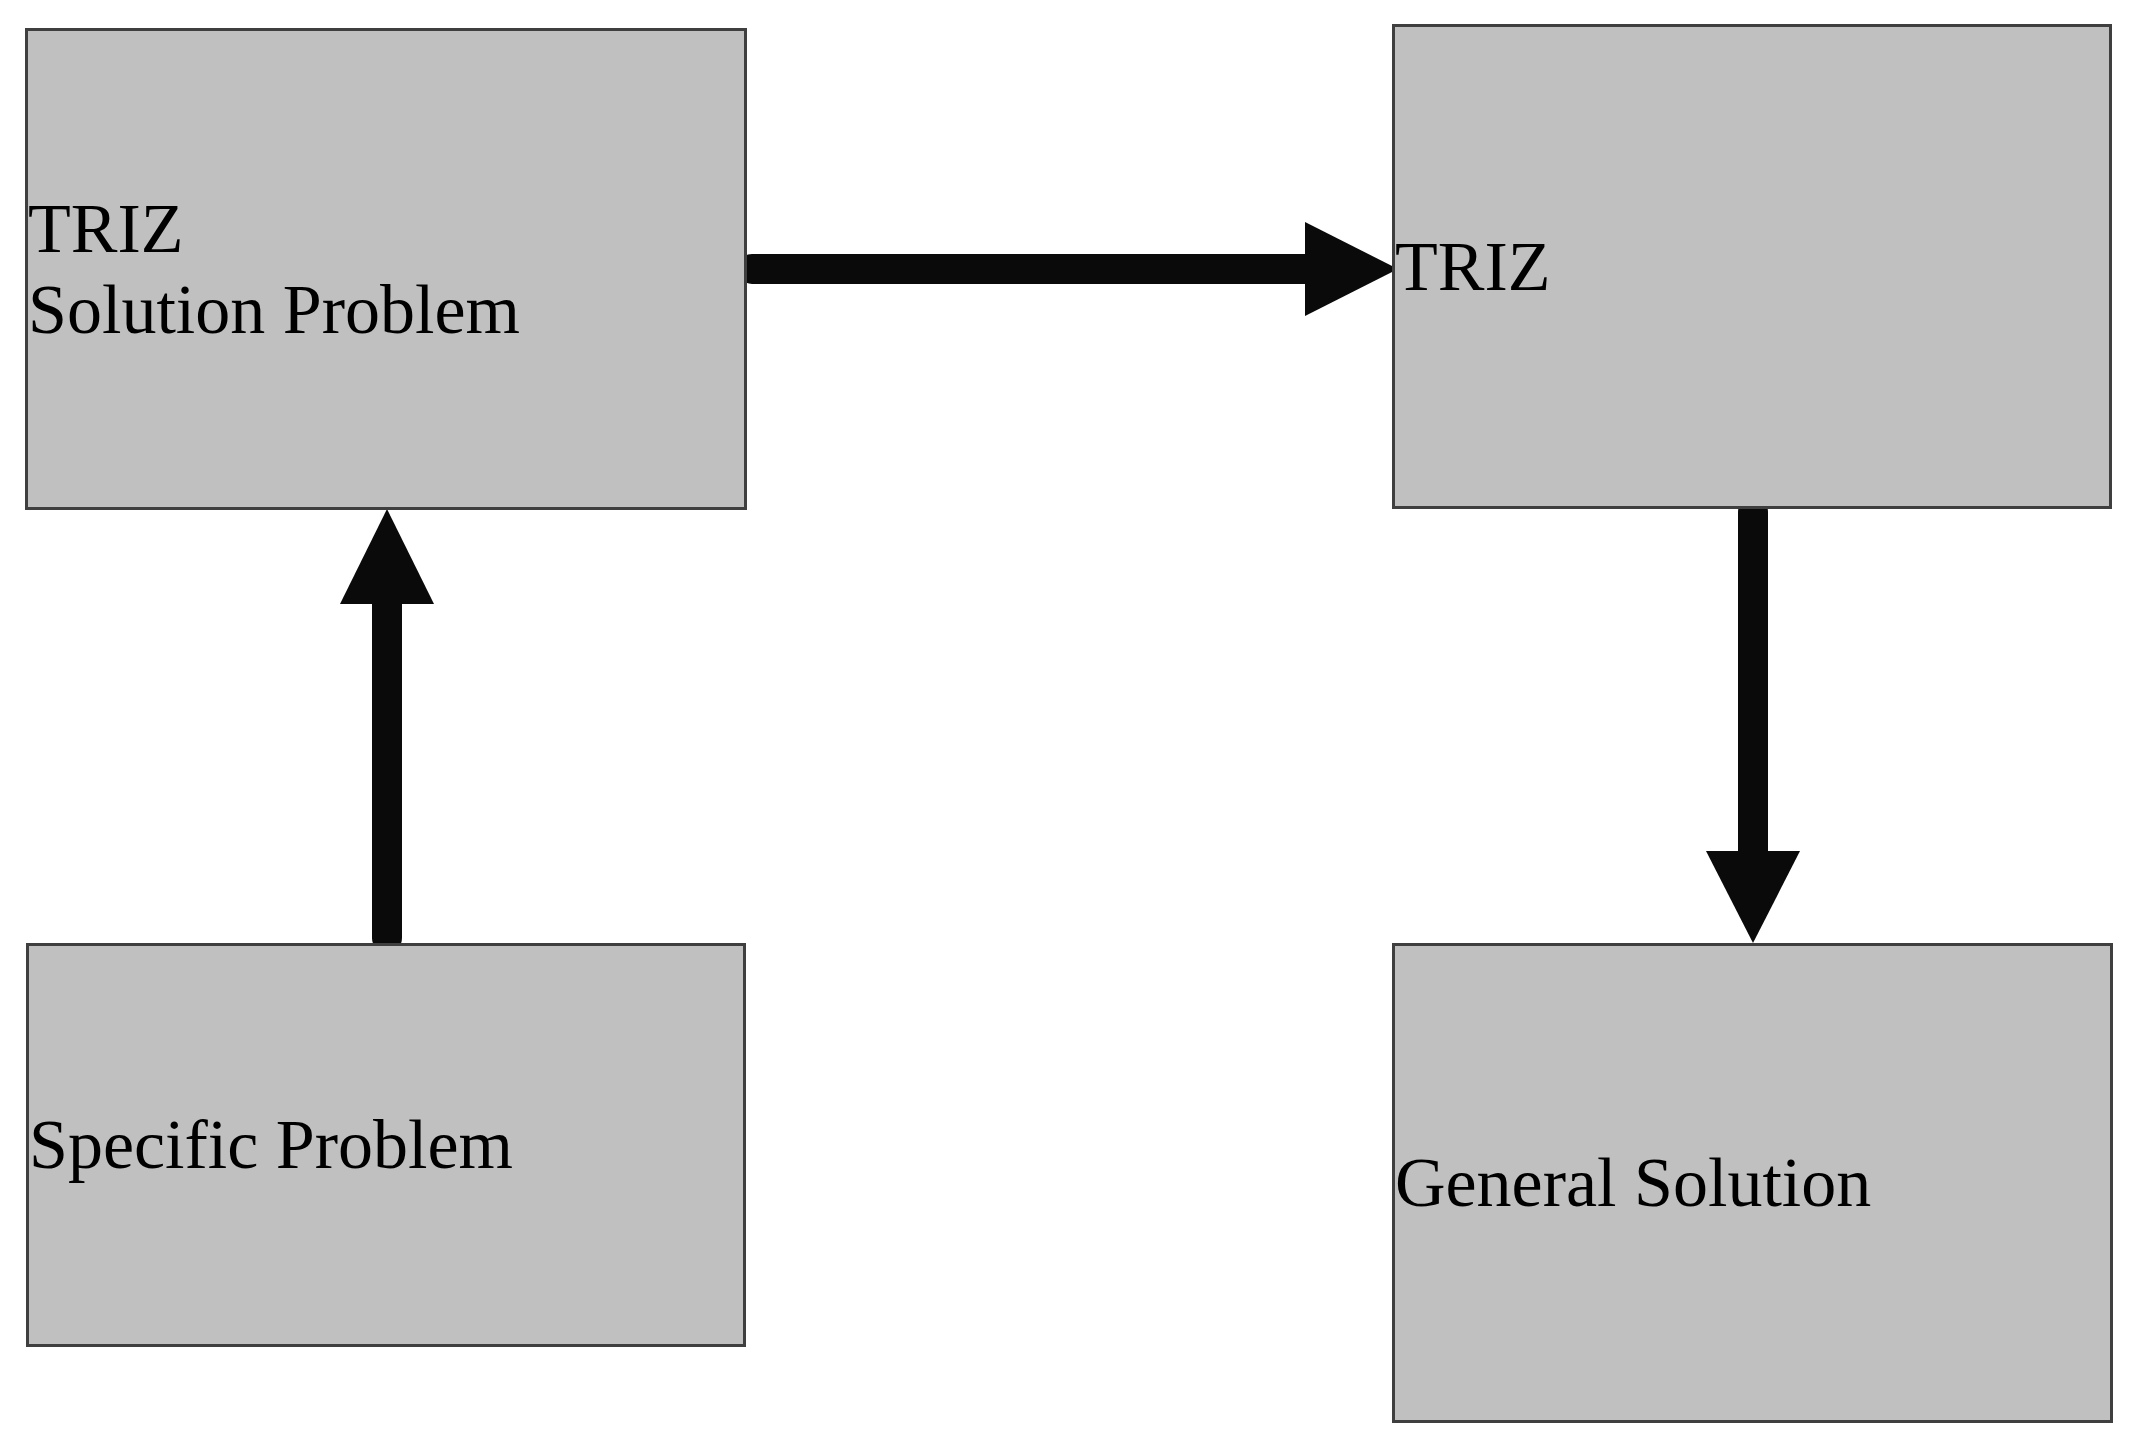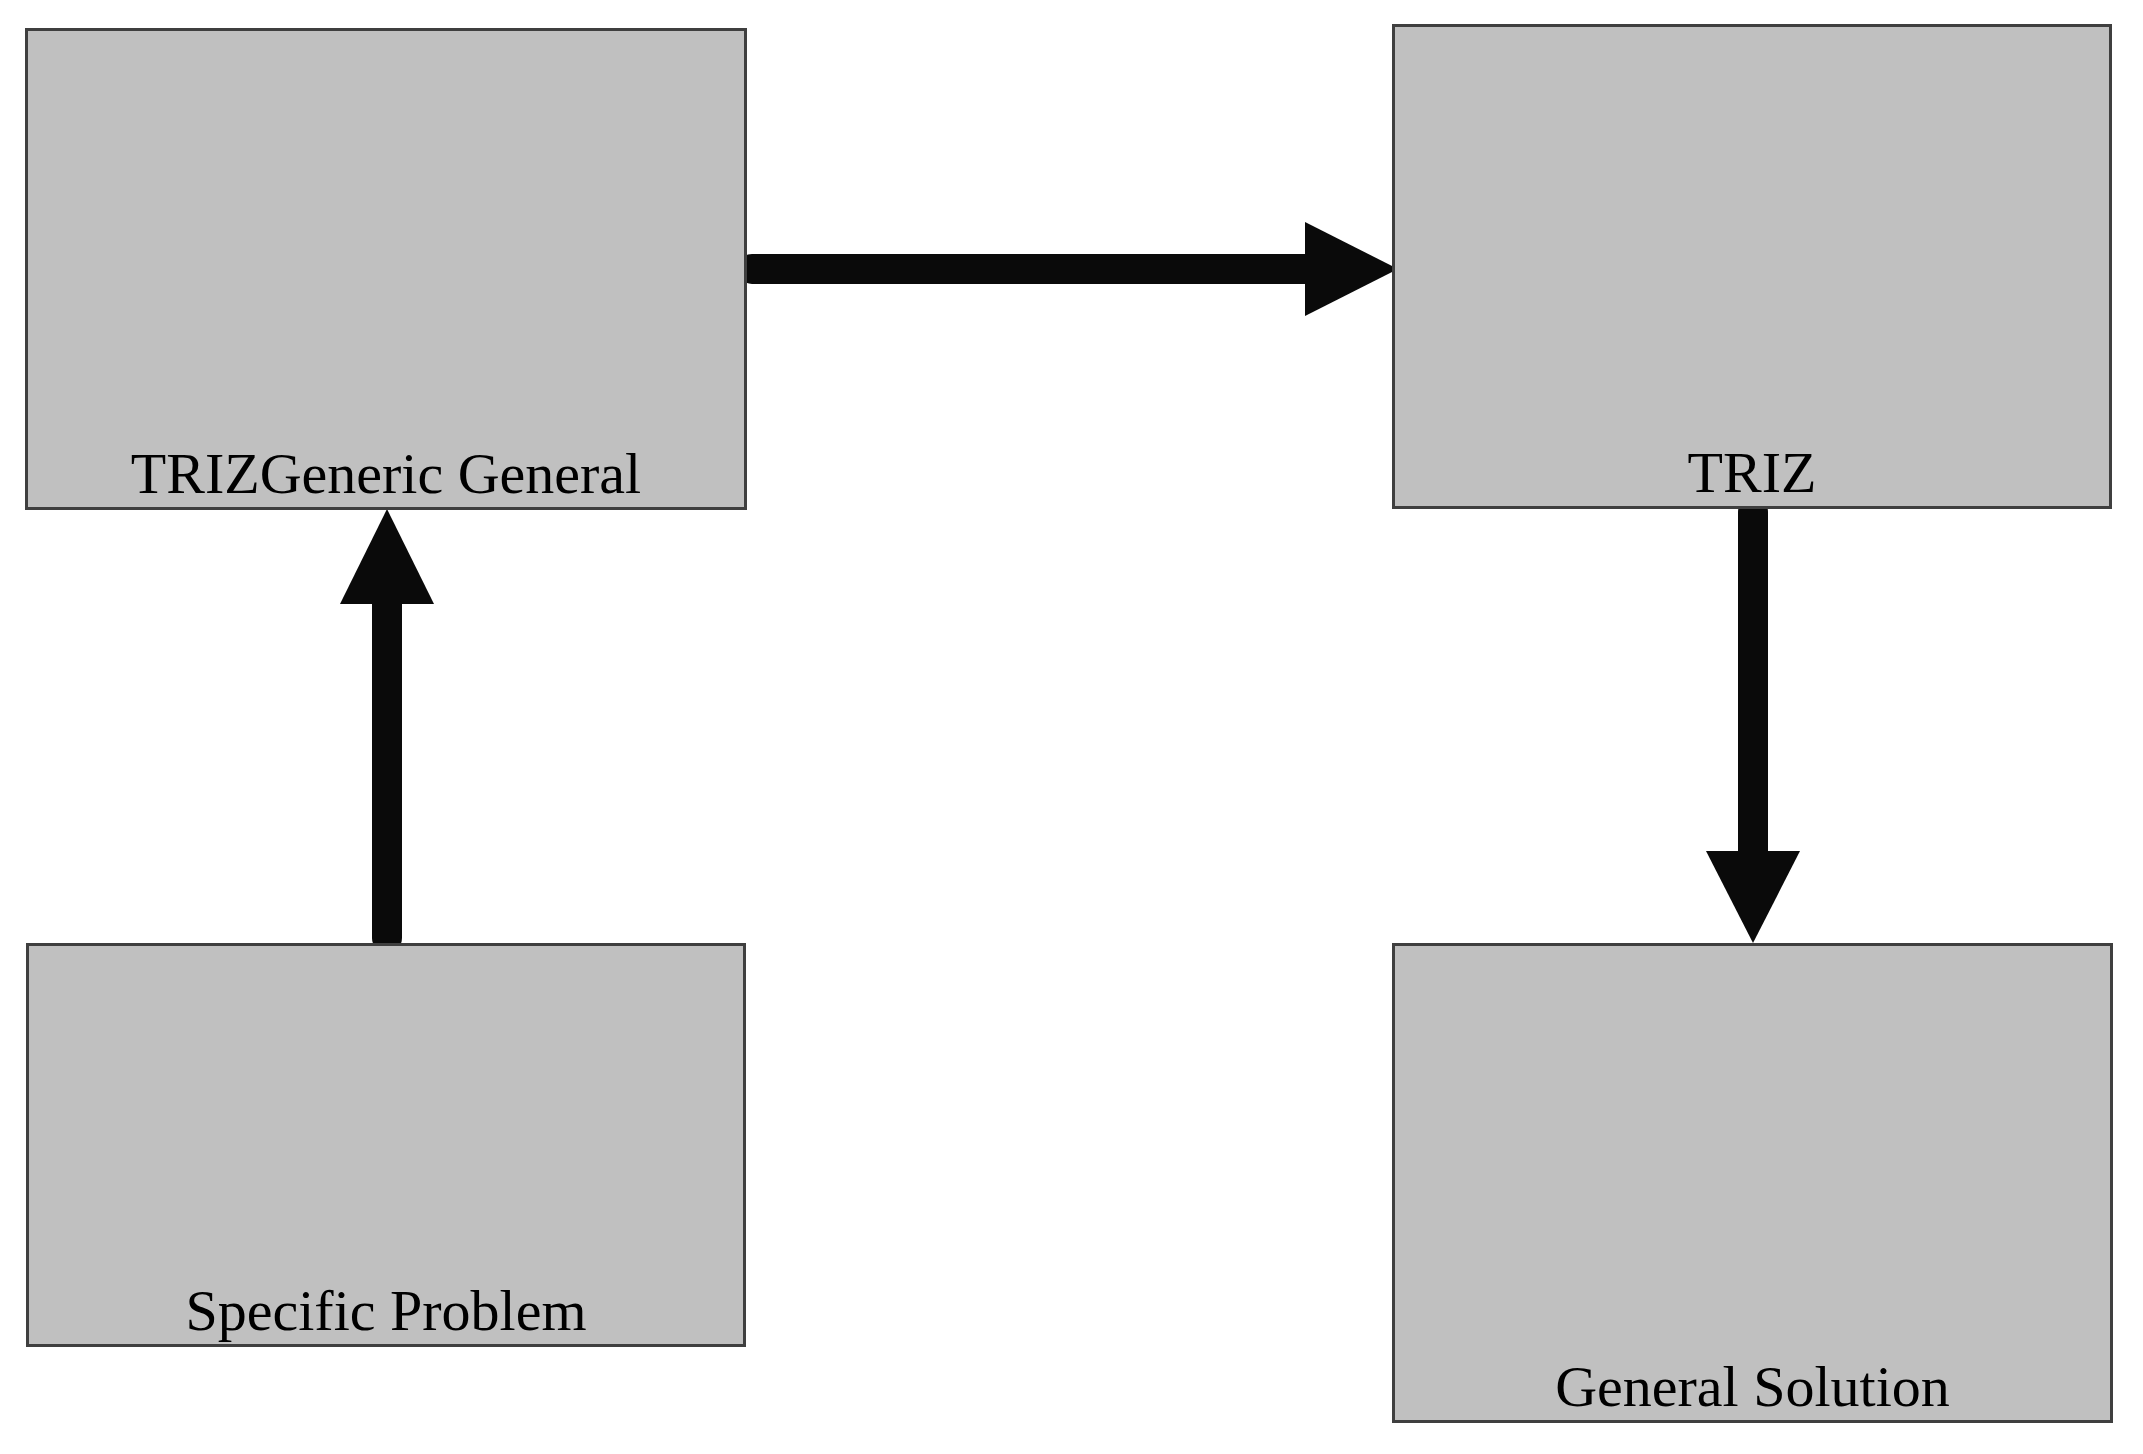--- a/index.html
+++ b/index.html
@@ -14,26 +14,26 @@
     background: var(--background, #ffffff);
     font-family: "Liberation Serif", "DejaVu Serif", serif;
     overflow: hidden;
   }
   .node {
     position: absolute;
     box-sizing: border-box;
     background: var(--box-fill, #c0c0c0);
     border: 3px solid var(--box-border, #3f3f3f);
     display: flex;
-    flex-direction: row;
-    align-items: flex-end;
+    flex-direction: column;
+    align-items: flex-start;
     justify-content: center;
     text-align: center;
     color: var(--text, #000000);
-    font-size: 58px;
+    font-size: 70px;
     line-height: 1.16;
     white-space: nowrap;
   }
   .node-generic-problem  { left: 25px;   top: 28px;  width: 722px; height: 482px; }
   .node-general-solution { left: 1392px; top: 24px;  width: 720px; height: 485px; }
   .node-specific-problem { left: 26px;   top: 943px; width: 720px; height: 404px; }
   .node-specific-solution{ left: 1392px; top: 943px; width: 721px; height: 480px; }
 
   .arrow-layer {
     position: absolute;
@@ -71,21 +71,21 @@
     </g>
 
     <g>
       <line class="arrow-shaft" x1="1753" y1="512" x2="1753" y2="852"></line>
       <polygon class="arrow-head" points="1706,851 1800,851 1753,943"></polygon>
     </g>
   </svg>
 
   <div class="node node-generic-problem">
     <div>TRIZ</div>
-    <div>Generic General</div>
+    <div>Solution Problem</div>
   </div>
 
   <div class="node node-general-solution">
     <div>TRIZ</div>
   </div>
 
   <div class="node node-specific-problem">
     <div>Specific Problem</div>
   </div>
 

